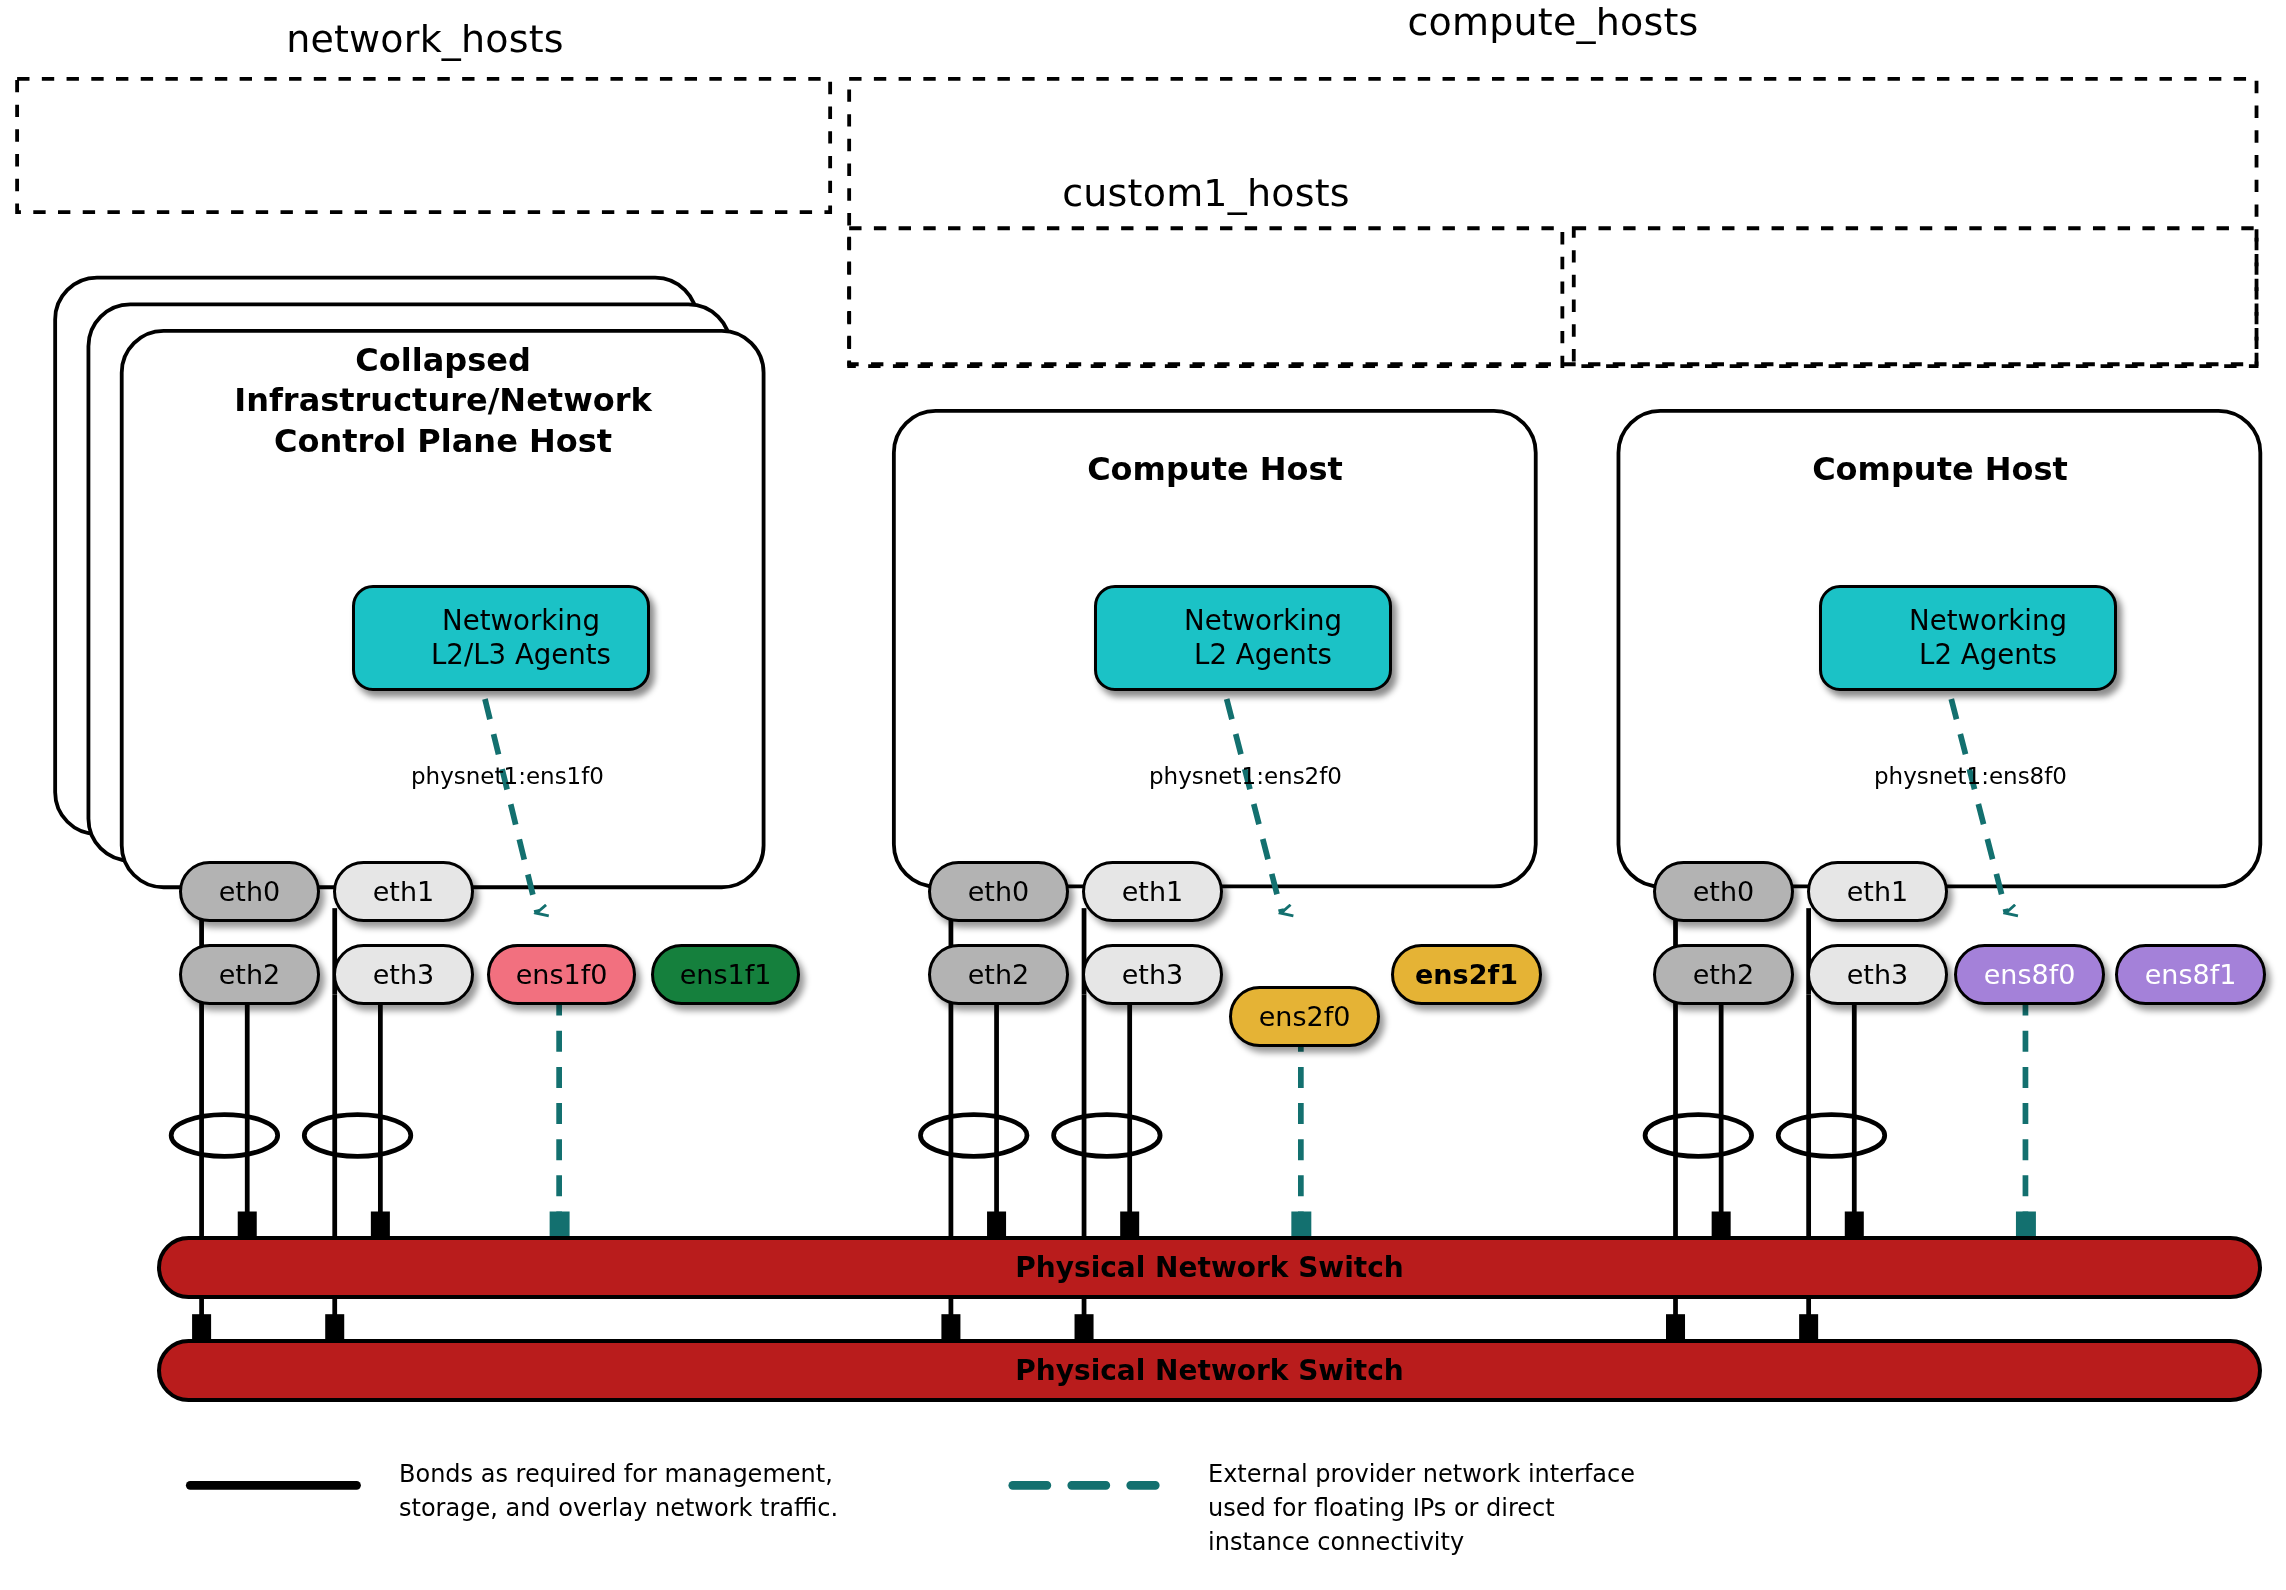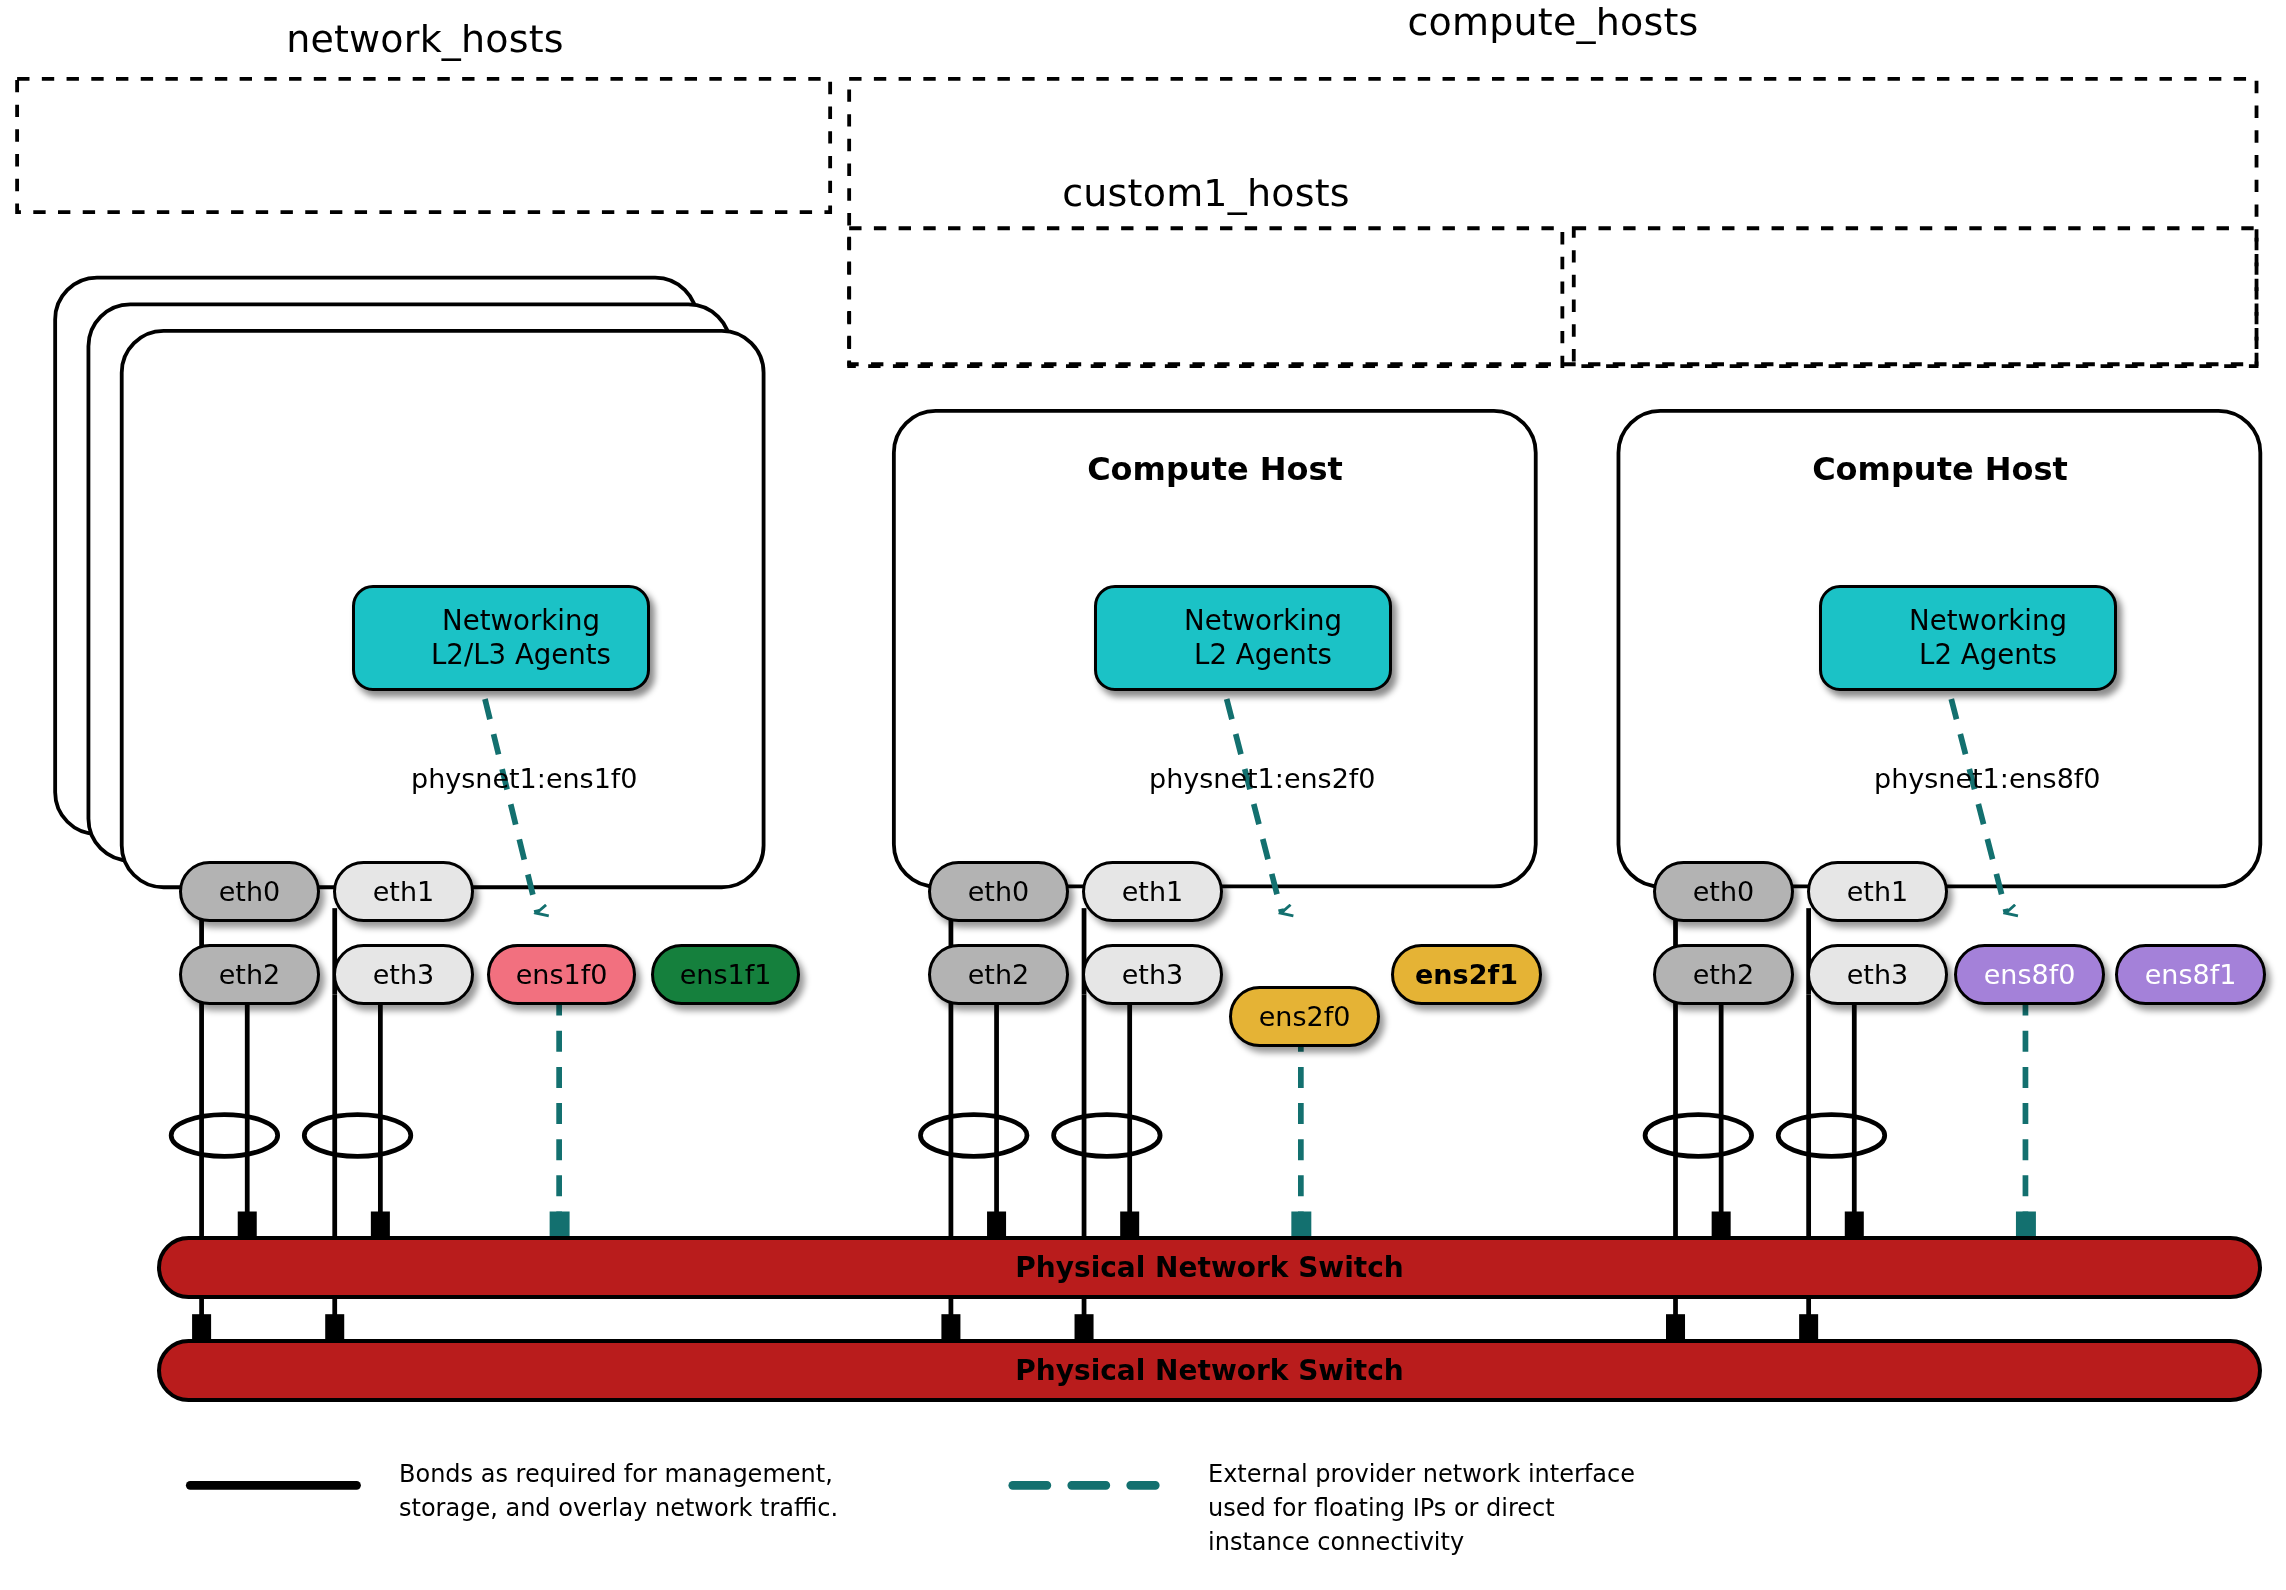--- a/index.html
+++ b/index.html
@@ -16,21 +16,21 @@
   .host-title{position:absolute;font-size:32px;font-weight:bold;color:#000;
               text-align:center;line-height:1.26;white-space:pre-line;}
 
   
   .agent{position:absolute;border:3.8px solid #000;border-radius:21px;
          background:#1bc2c6;color:#000;font-size:27.6px;line-height:1.24;
          display:flex;align-items:center;justify-content:center;text-align:center;
          white-space:pre-line;box-shadow:4.8px 5.7px 6.7px rgba(0,0,0,.45);padding-left:40px;}
 
   
-  .physnet{position:absolute;font-size:27px;color:#000;white-space:nowrap;}
+  .physnet{position:absolute;font-size:23px;color:#000;white-space:nowrap;}
 
   
   .nic{position:absolute;border:3.8px solid #000;border-radius:950px;
        display:flex;align-items:center;justify-content:center;
        font-size:27px;color:#000;box-shadow:4.8px 5.7px 6.7px rgba(0,0,0,.40);}
 
   
   .switch{position:absolute;border:4.8px solid #000;border-radius:950px;
           background:#b91c1c;display:flex;align-items:center;justify-content:center;
           font-size:28px;font-weight:bold;color:#000;}
@@ -142,20 +142,23 @@
     <rect x="2120" y="1274" width="21" height="28" fill="#13706f"></rect>
 
     <line x1="200" y1="1562" x2="375" y2="1562" stroke="#000" stroke-width="9" stroke-linecap="round"></line>
     <line x1="1065" y1="1562" x2="1215" y2="1562" stroke="#13706f" stroke-width="9" stroke-linecap="round" stroke-dasharray="36 26"></line>
   </svg>
 
   <div class="grp-label" style="left:235px;top:17px;width:380px;">network_hosts</div>
   <div class="grp-label" style="left:1363px;top:0px;width:380px;">compute_hosts</div>
   <div class="grp-label" style="left:1016px;top:171px;width:380px;">custom1_hosts</div>
 
+  <div class="host-title" style="left:141px;top:340px;width:604px;">Collapsed
+Infrastructure/Network
+Control Plane Host</div>
 
   <div class="agent" style="left:352px;top:585px;width:252px;height:100px;">Networking
 L2/L3 Agents</div>
 
   <div class="physnet" style="left:411px;top:763px;">physnet1:ens1f0</div>
 
   <div class="nic" style="left:179px;top:861px;width:135px;height:55px;background:#b3b3b3;">eth0</div>
   <div class="nic" style="left:333px;top:861px;width:135px;height:55px;background:#e6e6e6;">eth1</div>
   <div class="nic" style="left:487px;top:944px;width:143px;height:55px;background:#f2707f;">ens1f0</div>
 

